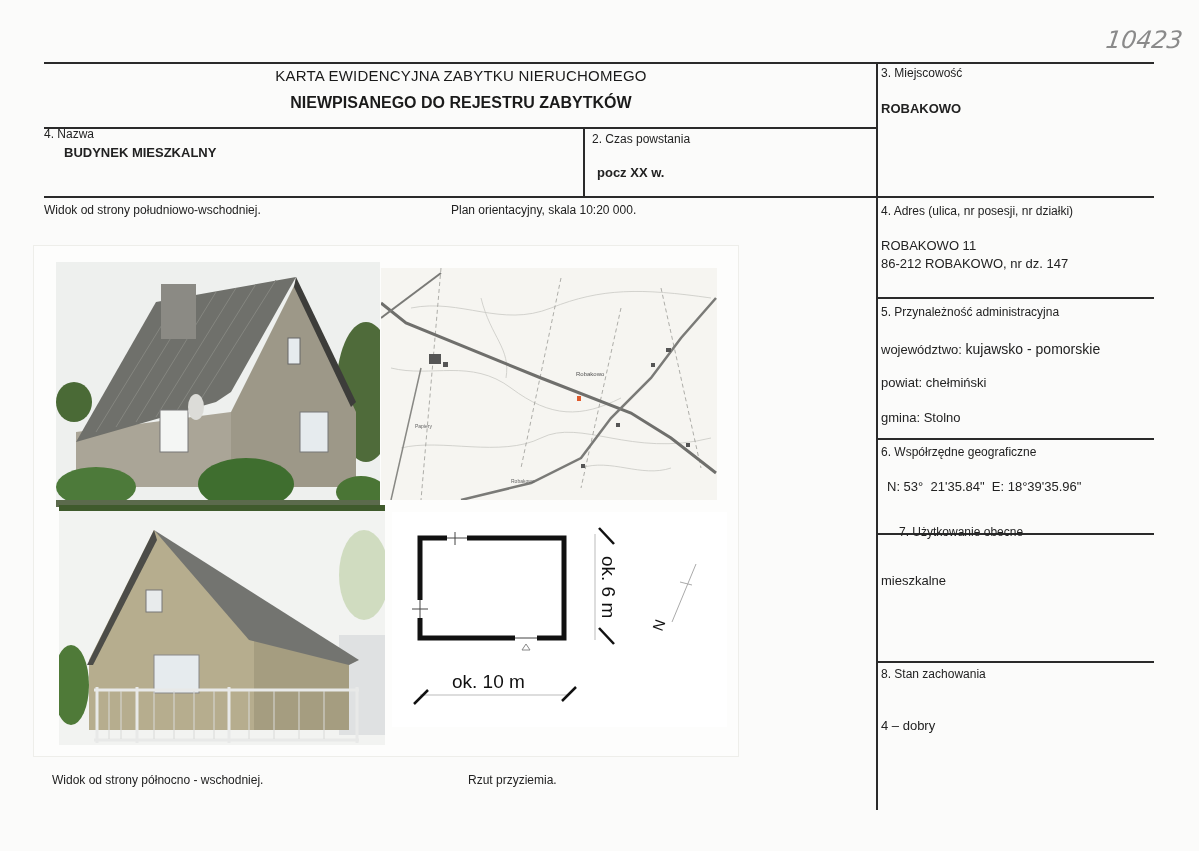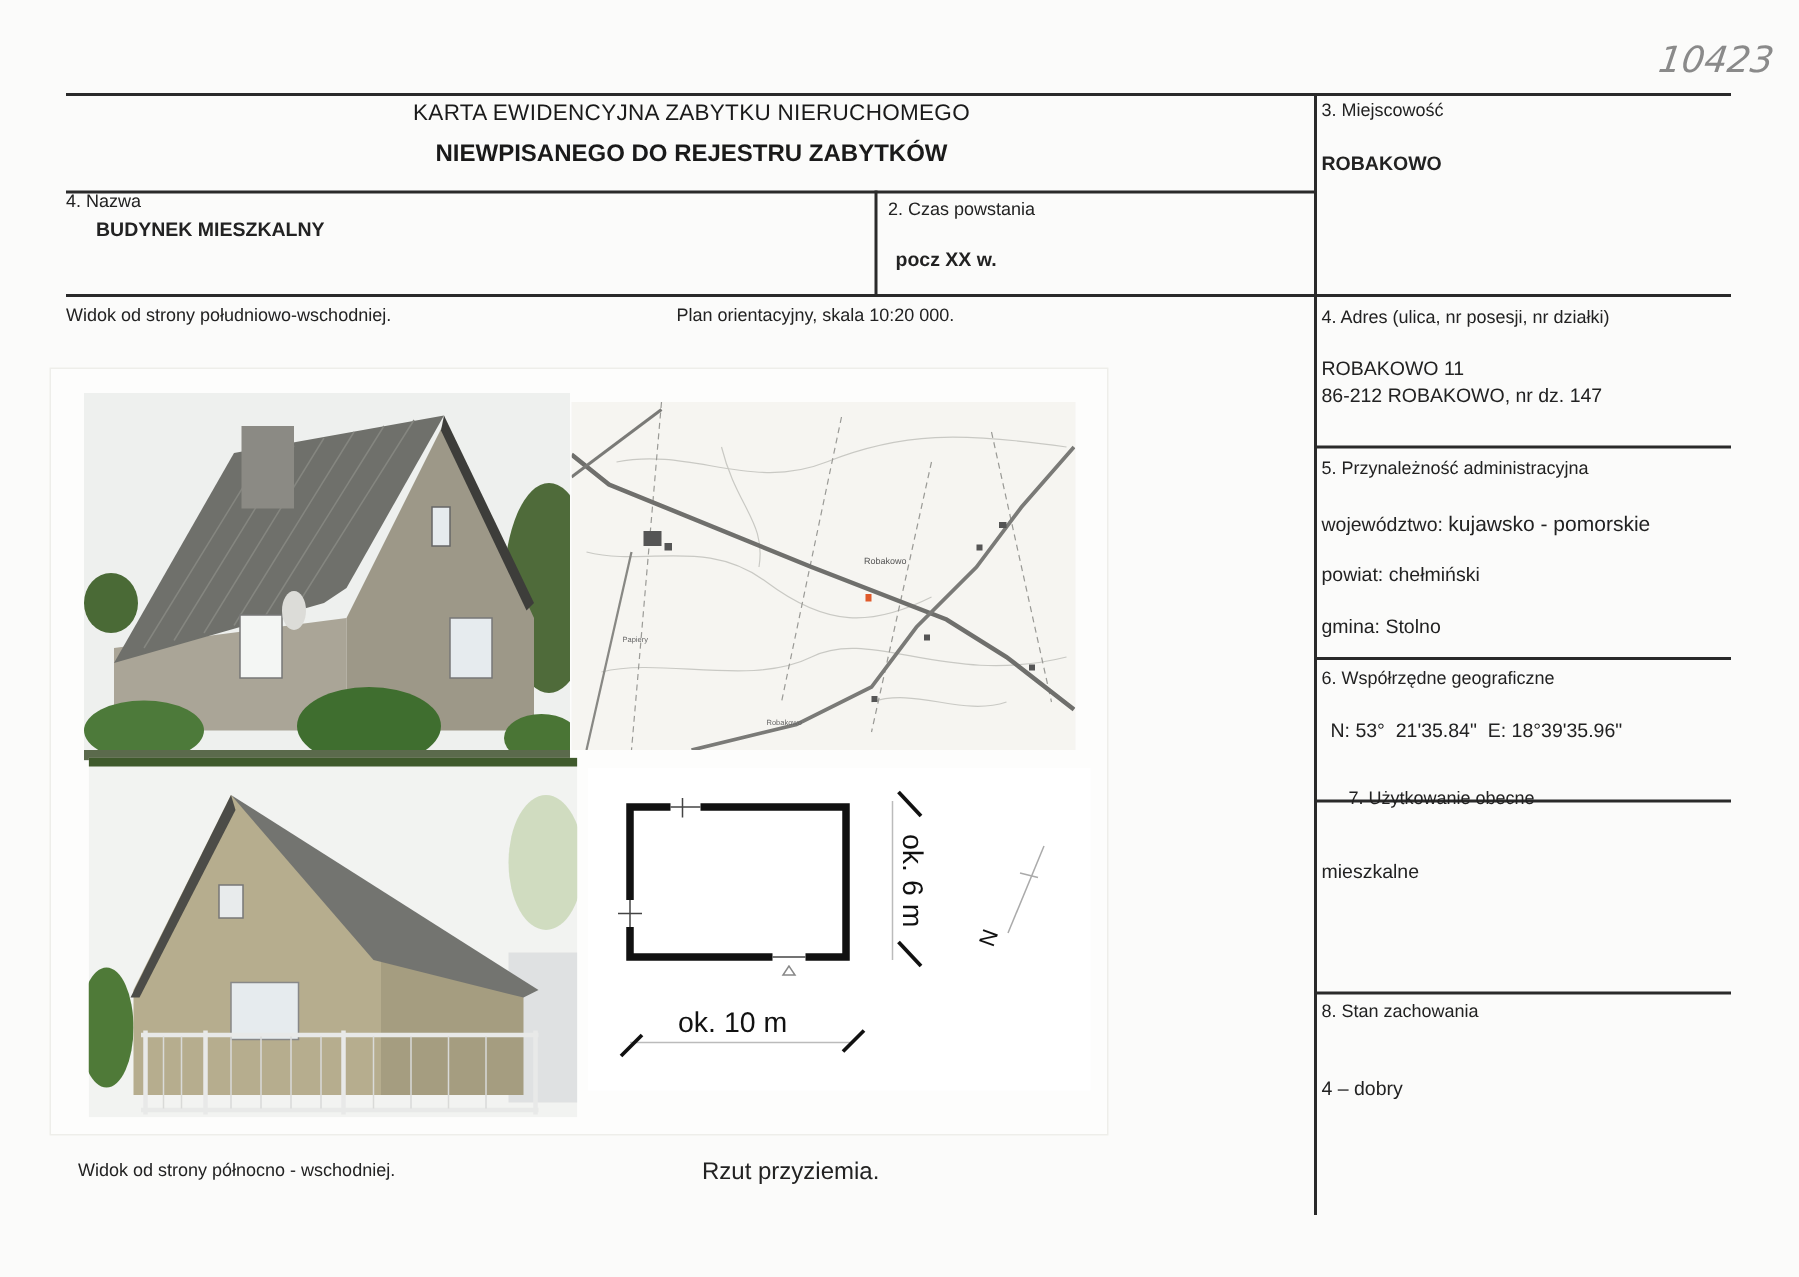--- a/index.html
+++ b/index.html
@@ -69,21 +69,21 @@
 
 <div class="abs label" style="left:881px; top:525px;margin-left:18px;">7. Użytkowanie obecne</div>
 <div class="abs value" style="left:881px; top:573px;">mieszkalne</div>
 
 <div class="abs label" style="left:881px; top:667px;">8. Stan zachowania</div>
 <div class="abs value" style="left:881px; top:718px;">4 – dobry</div>
 
 <div class="abs label" style="left:44px; top:203px; font-size:12px;">Widok od strony południowo-wschodniej.</div>
 <div class="abs label" style="left:451px; top:203px; font-size:12px;">Plan orientacyjny, skala 10:20 000.</div>
 <div class="abs label" style="left:52px; top:773px; font-size:12px;">Widok  od strony północno - wschodniej.</div>
-<div class="abs label" style="left:468px; top:773px; font-size:16px;">Rzut przyziemia.</div>
+<div class="abs label" style="left:468px; top:773px; font-size:12px;">Rzut przyziemia.</div>
 
 <div class="abs" style="left:33px; top:245px; width:704px; height:510px; background:#fdfdfc; border:1px solid #eeeeea;"></div>
 
 <div class="photo" style="left:56px; top:262px; width:324px; height:245px; background:#f0f1ef;">
   <svg width="324" height="245" viewBox="0 0 324 245">
     <rect width="324" height="245" fill="#eef0ee"></rect>
     <ellipse cx="310" cy="130" rx="30" ry="70" fill="#4f6b3a"></ellipse>
     <ellipse cx="18" cy="140" rx="18" ry="20" fill="#4a6a36"></ellipse>
 
     <polygon points="20,170 175,150 175,225 20,225" fill="#aaa597"></polygon>

